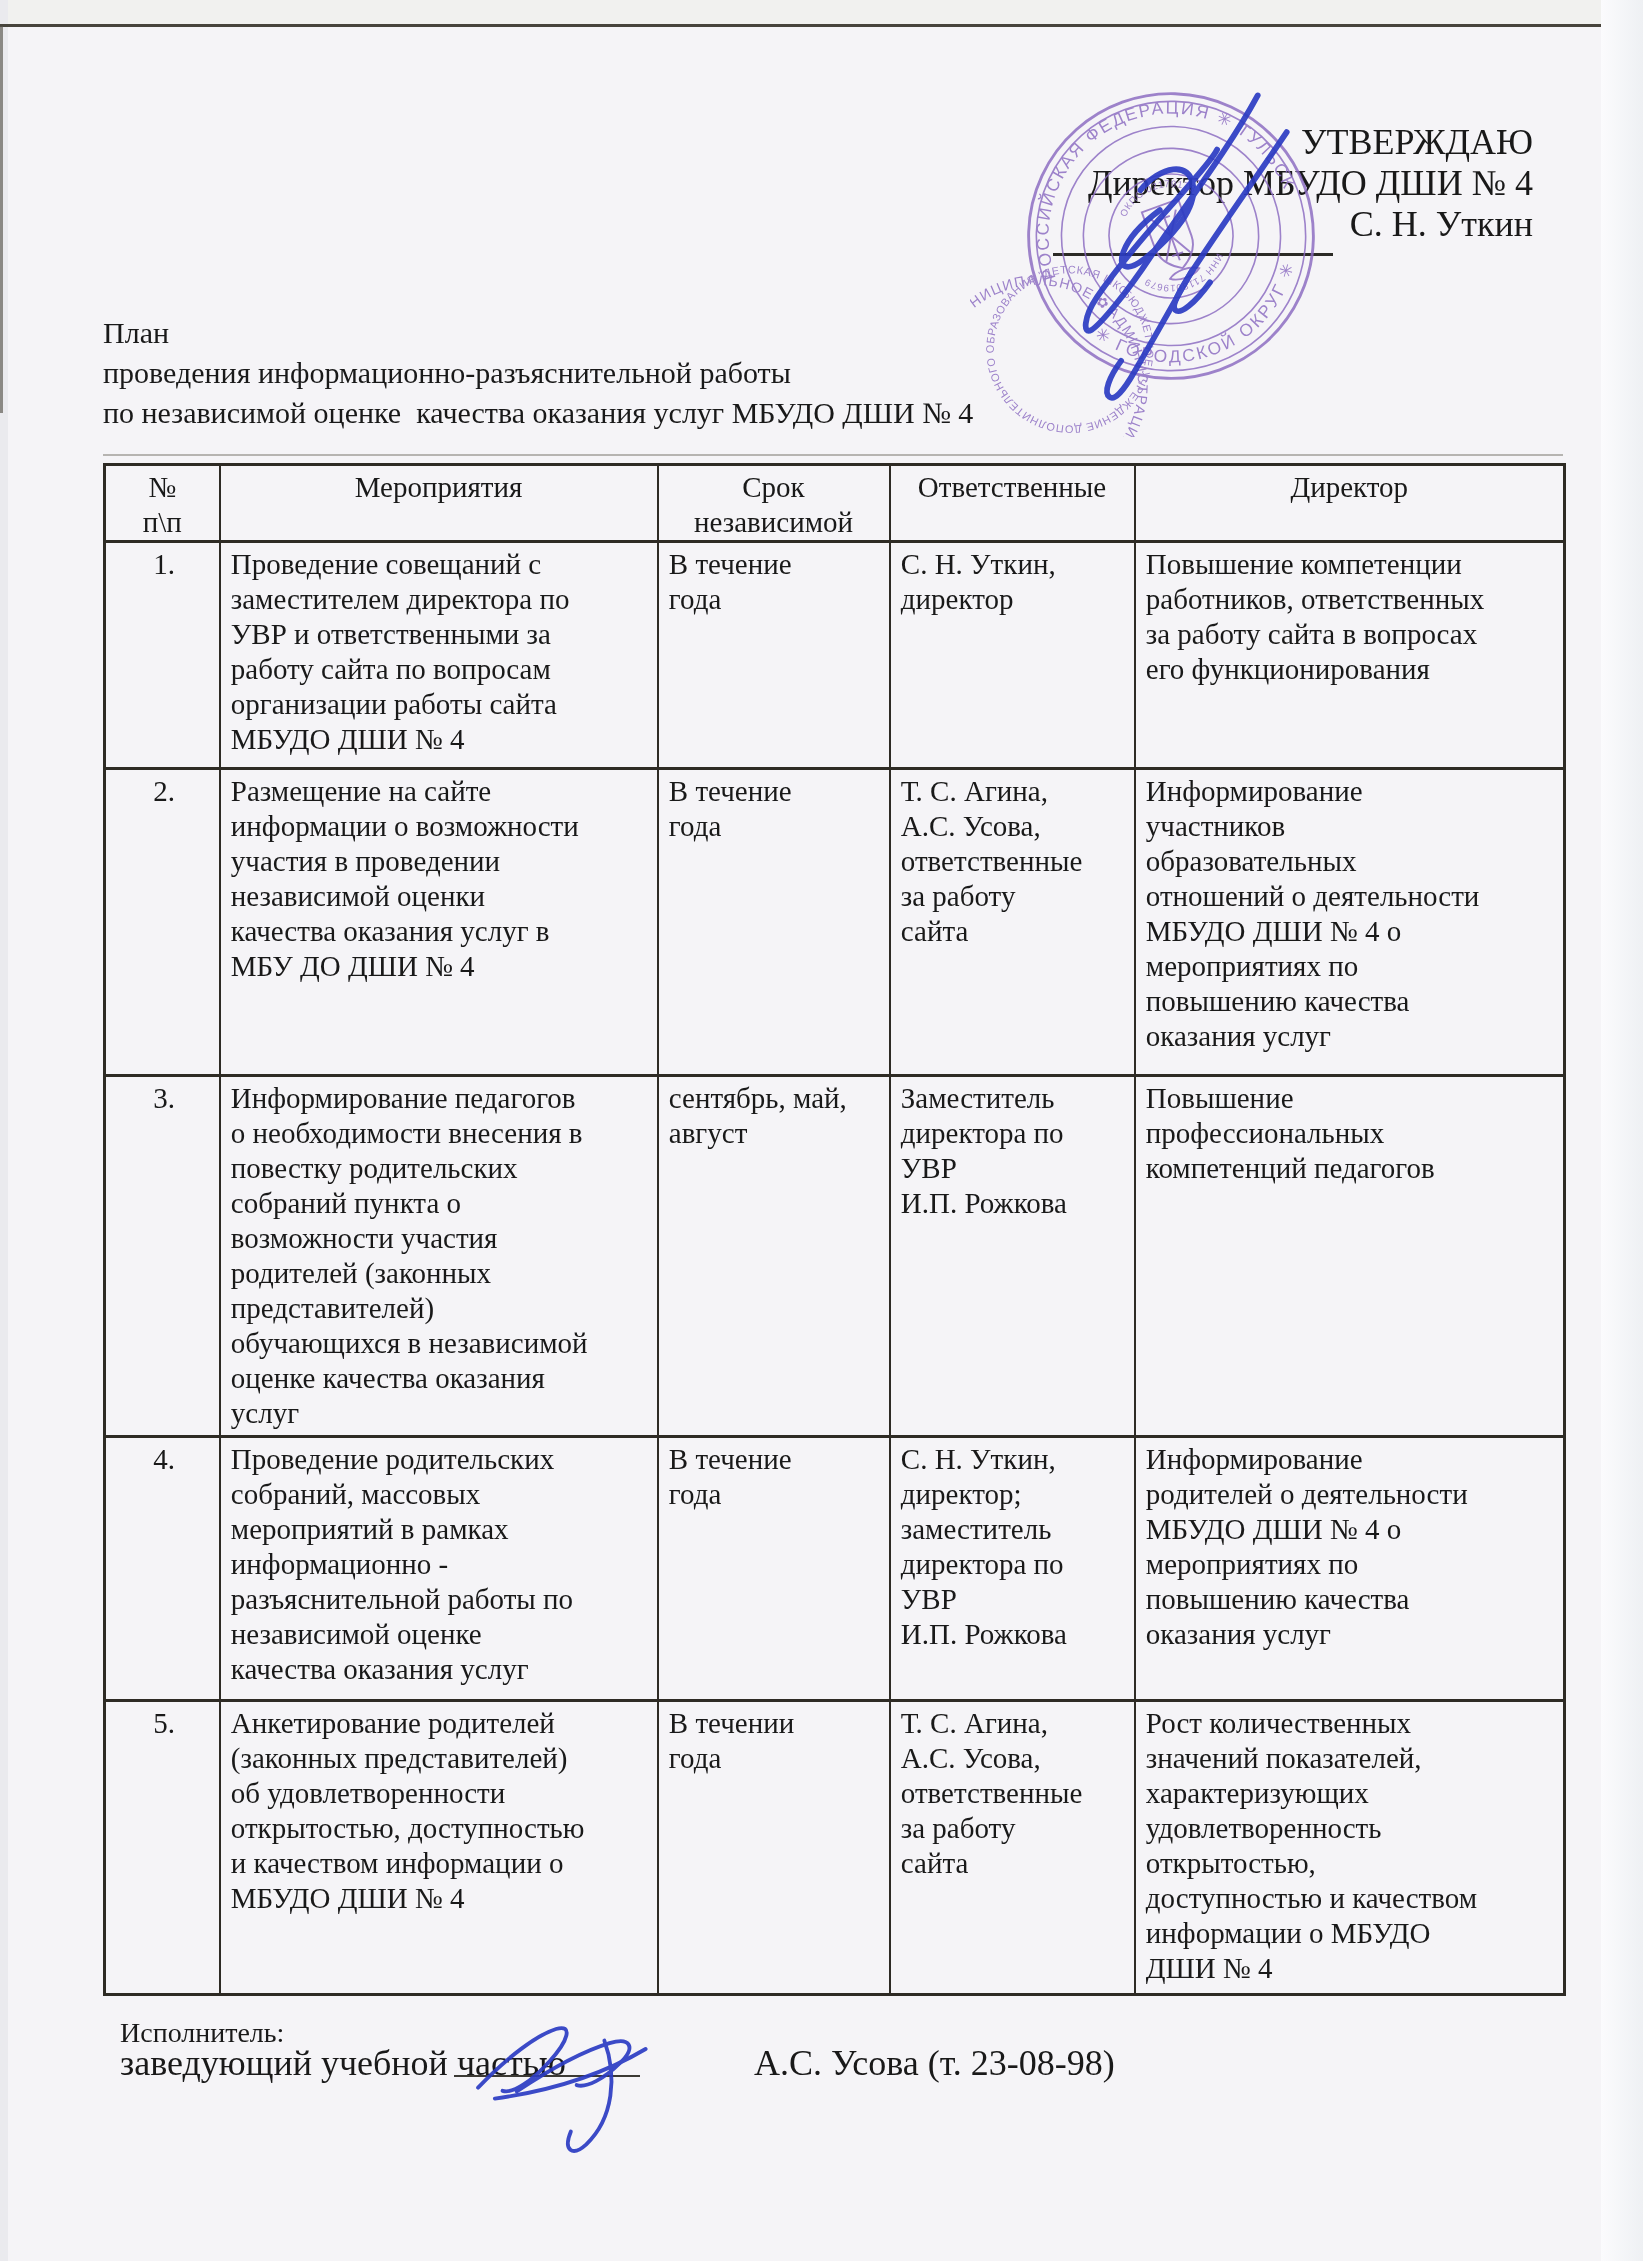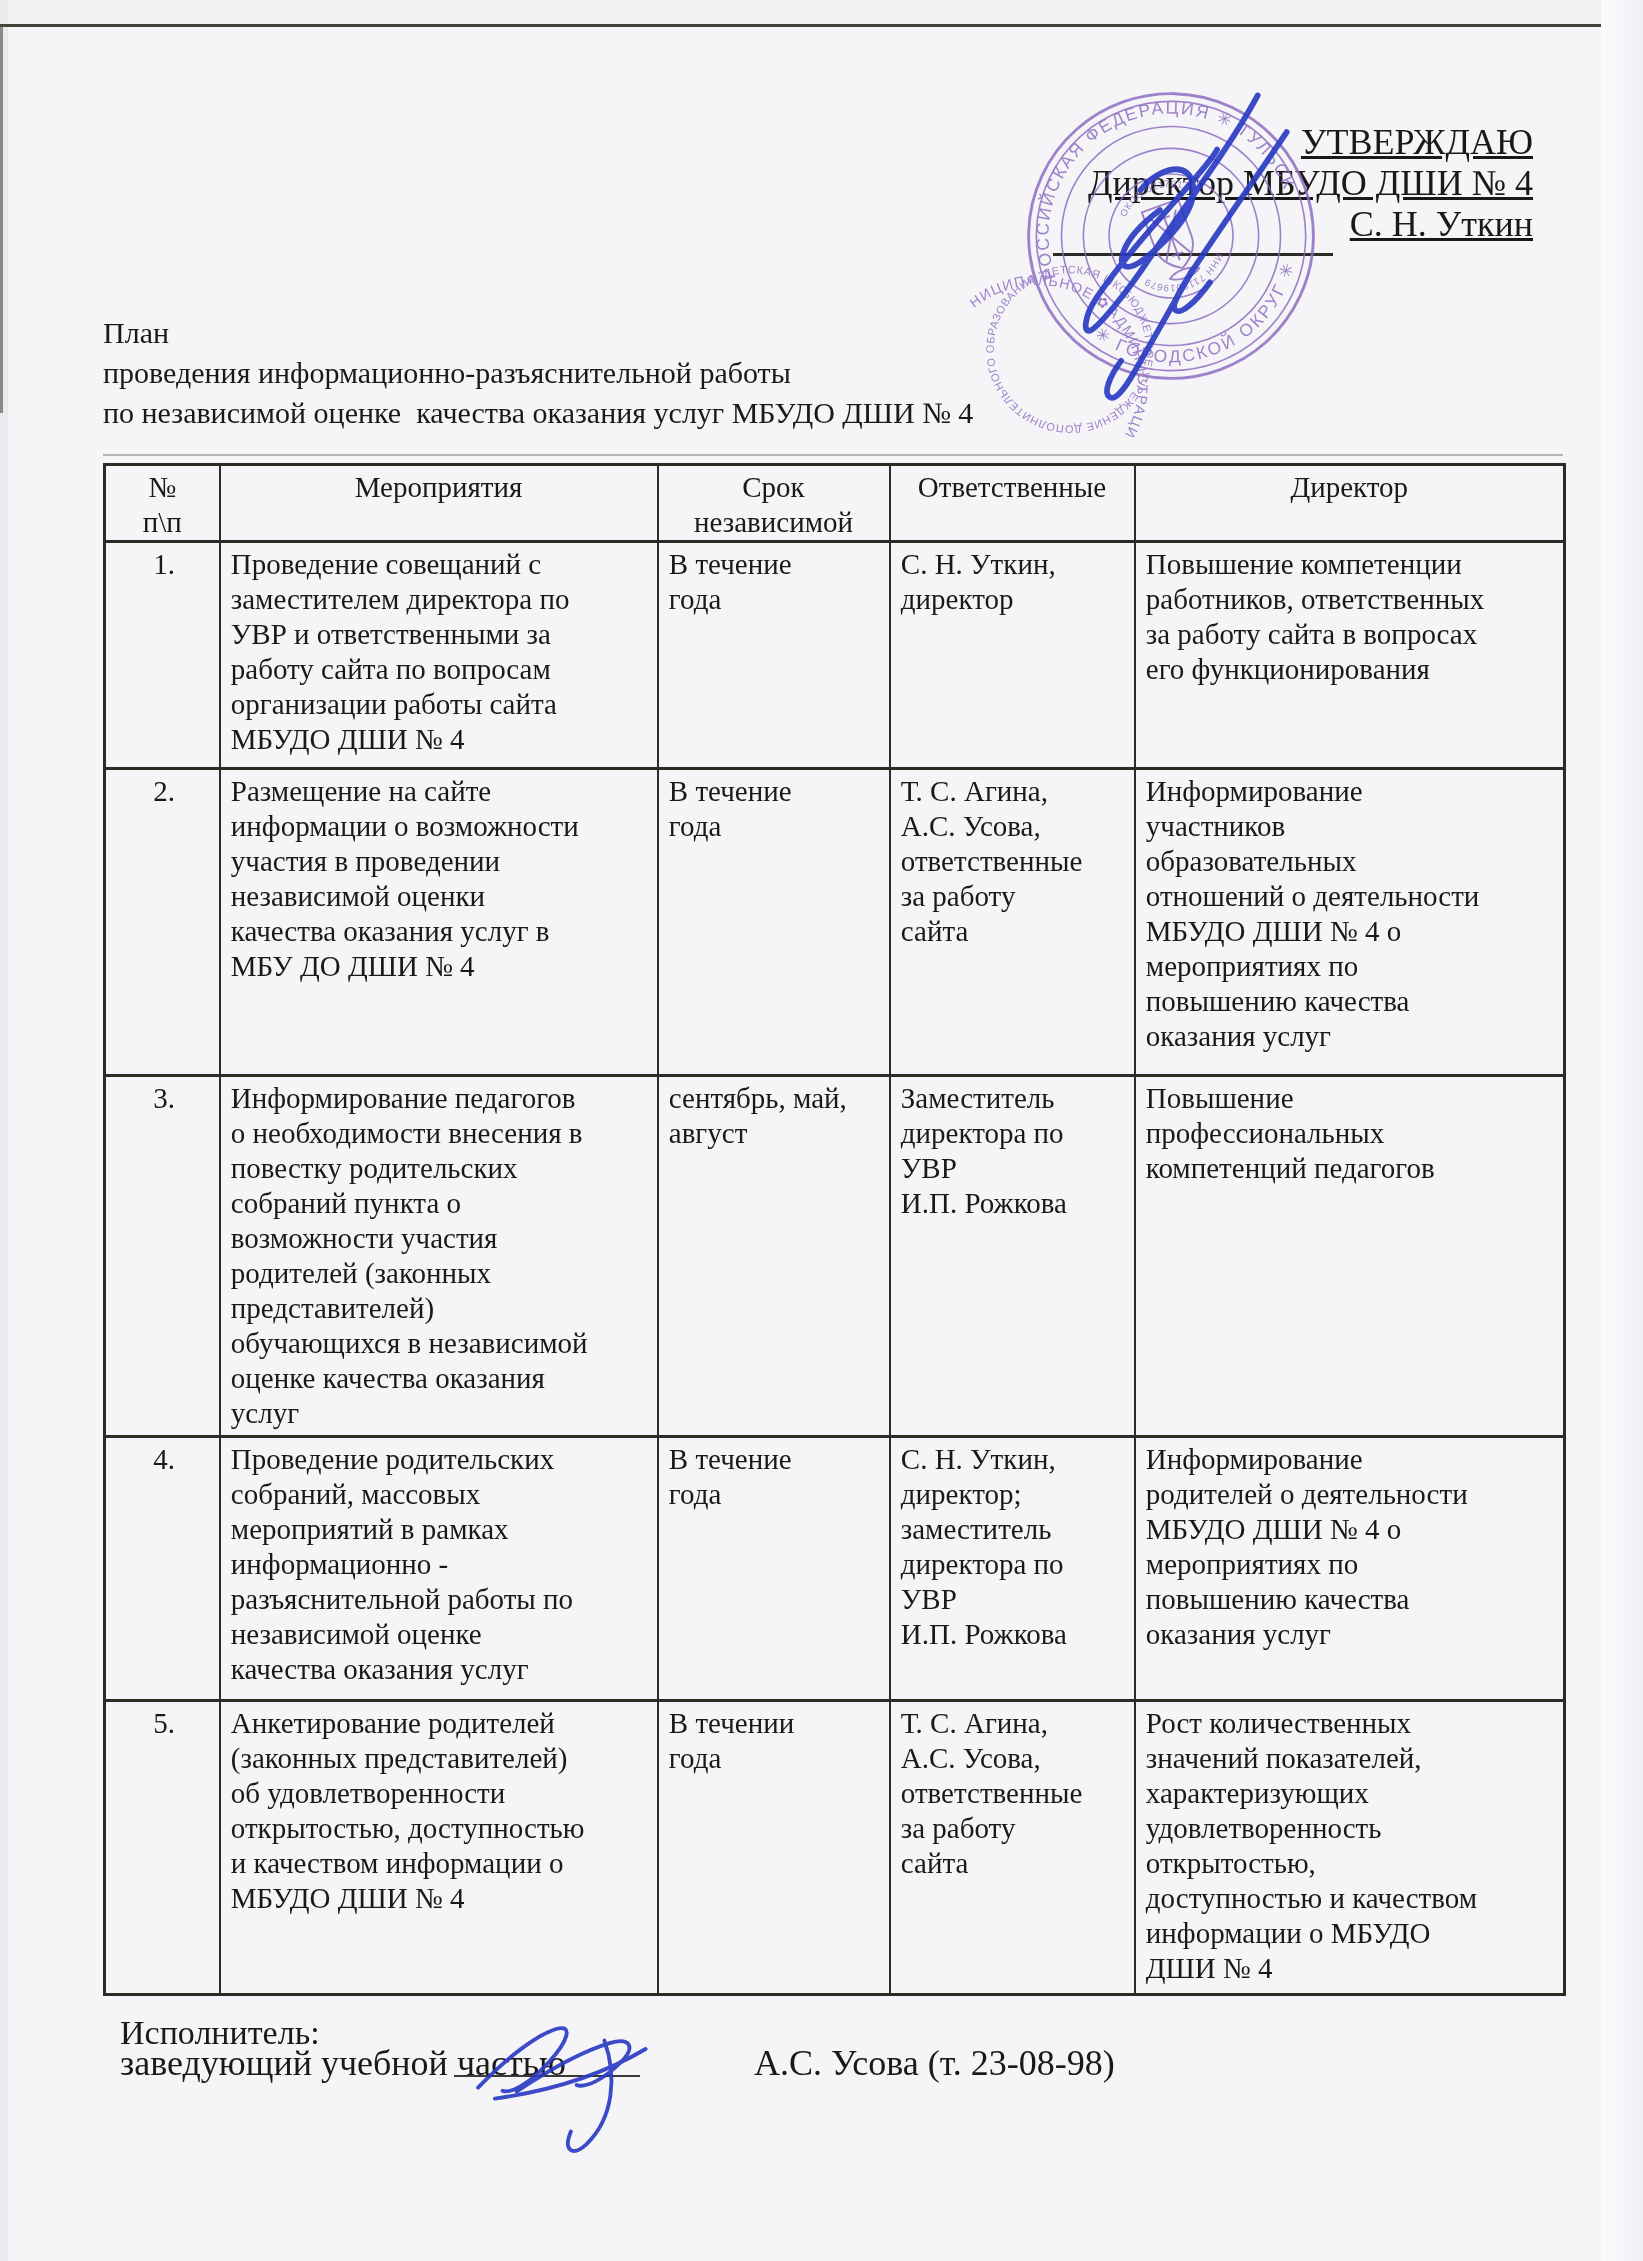--- a/index.html
+++ b/index.html
@@ -11,21 +11,21 @@
   }
   .abs{position:absolute;}
   
   .scan-top-strip{left:0;top:0;width:1643px;height:24px;background:#f1f1ef;}
   .scan-top-line{left:0;top:24px;width:1601px;height:2.6px;background:#47443c;}
   .scan-left-band{left:0;top:0;width:8.4px;height:2261px;background:#eaeaee;}
   .scan-left-line{left:0;top:26.4px;width:3.2px;height:387px;background:#56534b;opacity:.65;}
   .scan-right-band{left:1601px;top:0;width:43px;height:2261px;background:linear-gradient(90deg,#fbfbfd,#eef0f3);}
   
   .approval{right:110px;top:122px;width:709px;text-align:right;font-size:36px;line-height:41px;white-space:nowrap;}
-  .approval div{height:41px;text-decoration:underline;}
+  .approval div{height:41px;}
   .approval-underline{left:1053px;top:253px;width:280px;height:2.6px;background:#2b2a26;}
   
   .title{left:103px;top:313px;width:1460px;text-align:left;font-size:30px;line-height:40px;}
   .title div{white-space:pre-wrap;}
   
   .tbl-ghost{left:103px;top:454px;width:1460px;height:1.9px;background:#77746c;opacity:.5;}
   table.plan{
     position:absolute;left:103px;top:463px;width:1460px;
     border-collapse:collapse;table-layout:fixed;
     border:3.2px solid #2e2b25;
@@ -34,21 +34,21 @@
     border:2.6px solid #2e2b25;
     border-top-width:3.9px;border-bottom-width:3.9px;
     vertical-align:top;overflow:hidden;
     font-weight:400;font-size:29px;line-height:35px;
     padding:3.9px 6.4px 0 10.3px;
     white-space:pre-line;
   }
   table.plan th{text-align:center;padding-left:3.9px;padding-right:3.9px;}
   td.num{text-align:center;padding-left:2.6px;padding-right:2.6px;padding-top:6.4px;}
   
-  .footer-label{left:120px;top:2016px;font-size:34px;line-height:34px;}
+  .footer-label{left:120px;top:2016px;font-size:28px;line-height:34px;}
   .footer-line{left:120px;top:2045px;font-size:36px;line-height:36px;white-space:nowrap;}
   .footer-spacer{display:inline-block;width:188px;}
   .footer-underline{left:454px;top:2075px;width:186px;height:1.9px;background:#3c3a34;}
   svg{position:absolute;}
   .no-events{pointer-events:none;}
 </style>
 </head>
 <body>
 
 <div class="abs scan-top-strip"></div>

